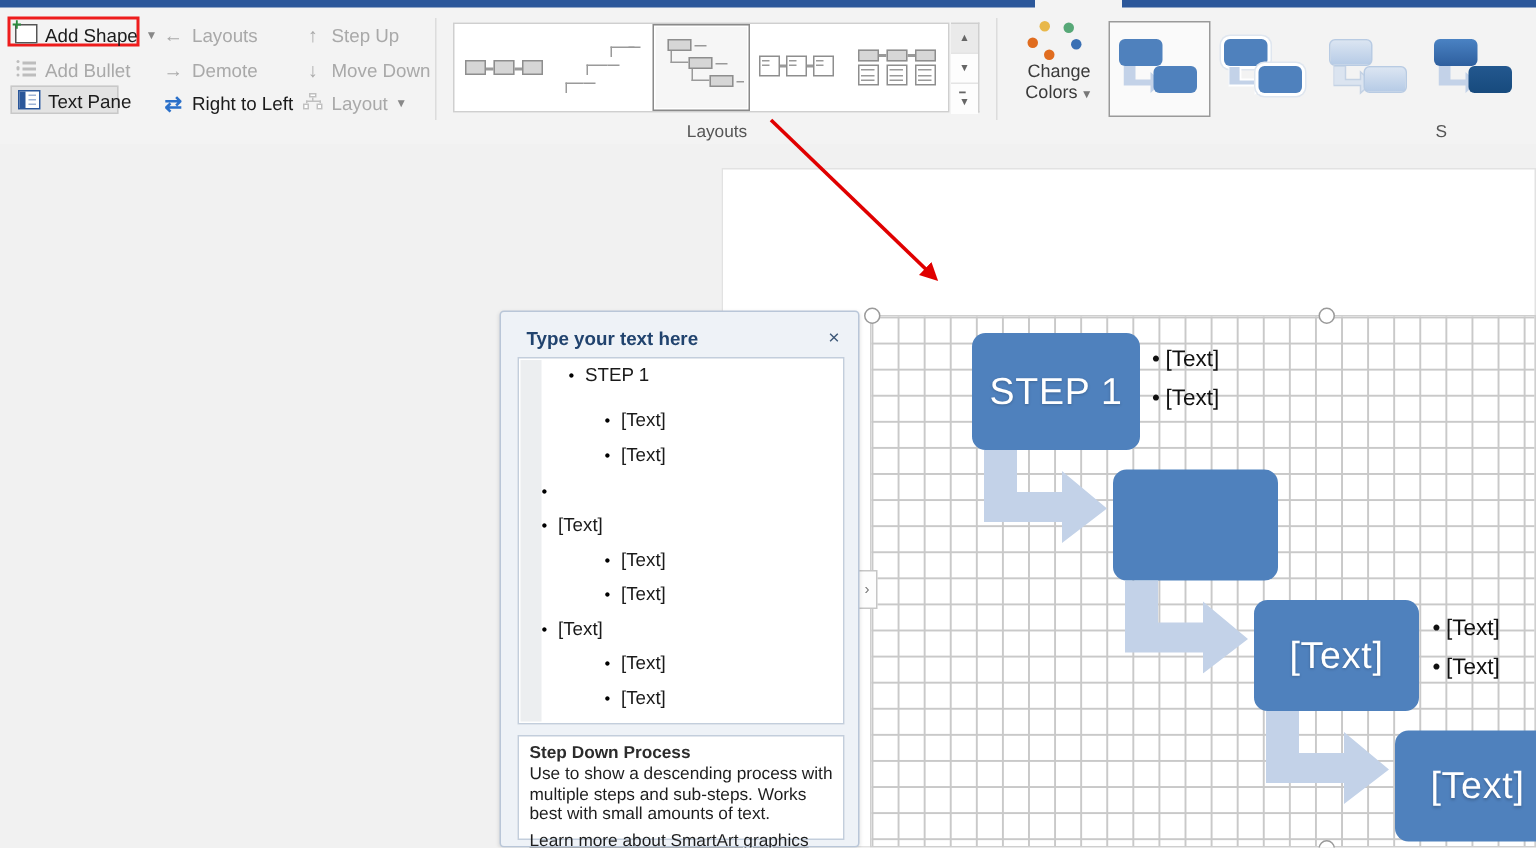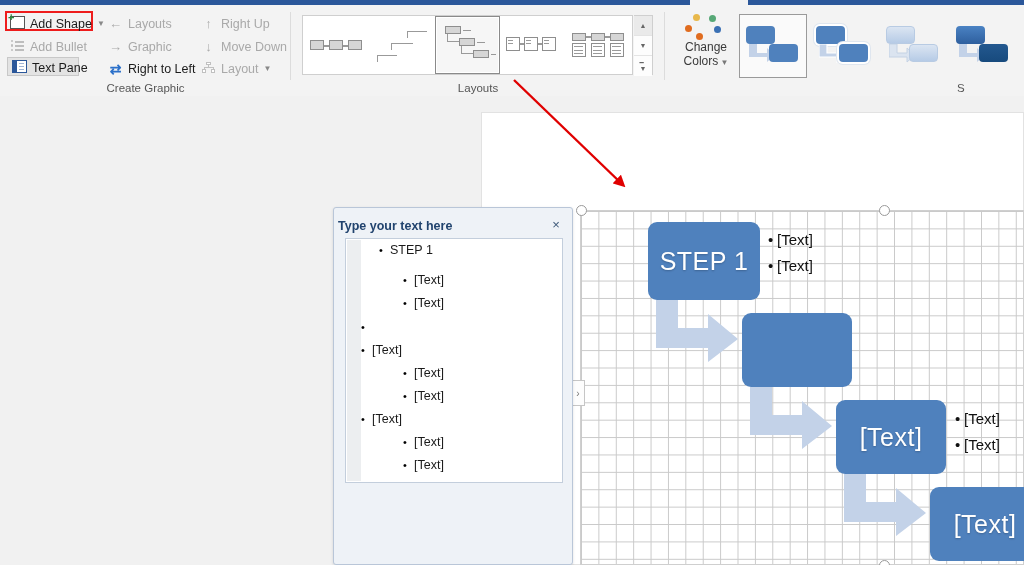--- a/index.html
+++ b/index.html
@@ -99,21 +99,21 @@
   .sa-node{position:absolute;background:#4f81bd;border-radius:9px;color:#fff;display:flex;align-items:center;justify-content:center;
            font-size:25px;letter-spacing:0.5px;text-shadow:0 1px 2px rgba(0,0,0,.22);}
   .sa-elbow{position:absolute;}
   .sa-bullets{position:absolute;font-size:15px;color:#111;line-height:26px;}
   .sa-bullets div{white-space:nowrap;}
   .sa-bullets .bdot{display:inline-block;width:9px;}
 
   
   #textpane{position:absolute;left:333px;top:207px;width:240px;height:358px;background:#eef2f7;
             border:1px solid #b9c6d8;border-radius:3px;box-sizing:border-box;box-shadow:0 1px 3px rgba(0,0,0,.12);}
-  #tp-title{position:absolute;left:4px;top:11px;font-size:12.5px;font-weight:bold;color:#21436e;}
+  #tp-title{position:absolute;left:17px;top:11px;font-size:12.5px;font-weight:bold;color:#21436e;}
   #tp-close{position:absolute;right:7px;top:7px;width:18px;height:18px;display:flex;align-items:center;justify-content:center;
             font-size:13px;color:#3d5878;}
   #tp-list{position:absolute;left:11px;top:30px;width:218px;height:448px;background:#fff;border:1px solid #c3cedc;box-sizing:border-box;overflow:hidden;}
   #tp-list{height:245px;}
   #tp-gutter{position:absolute;left:1px;top:1px;width:14px;bottom:1px;background:#eceef0;}
   .tp-row{position:absolute;left:0;font-size:12.5px;color:#1a1a1a;white-space:nowrap;line-height:14px;}
   .tp-row .bullet{display:inline-block;width:11px;color:#000;font-size:11px;}
   .tp-row.l1{padding-left:33px;}
   .tp-row.l2{padding-left:57px;}
 
@@ -158,50 +158,49 @@
       <span class="gl"><span class="tpicon"><span></span><i style="top:2px"></i><i style="top:5px"></i><i style="top:8px"></i></span></span>
       <span class="cap">Text Pane</span>
     </div>
 
     <div class="cmd dim" style="left:107px;top:8px;">
       <span class="gl">←</span>
       <span class="cap">Layouts</span>
     </div>
     <div class="cmd dim" style="left:107px;top:31px;">
       <span class="gl">→</span>
-      <span class="cap">Graphic</span>
+      <span class="cap">Demote</span>
     </div>
     <div class="cmd on" style="left:107px;top:53px;">
       <span class="gl" style="color:#2b70c9;font-size:14px;font-weight:bold">⇄</span>
       <span class="cap">Right to Left</span>
     </div>
 
     <div class="cmd dim" style="left:200px;top:8px;">
       <span class="gl">↑</span>
-      <span class="cap">Right Up</span>
+      <span class="cap">Step Up</span>
     </div>
     <div class="cmd dim" style="left:200px;top:31px;">
       <span class="gl">↓</span>
       <span class="cap">Move Down</span>
     </div>
     <div class="cmd dim" style="left:200px;top:53px;">
       <span class="gl"><span class="orgicon">
         <u style="left:4px;top:0;width:5px;height:3.4px;border:1px solid #c0c0c0;background:#fff;box-sizing:border-box"></u>
         <u style="left:6.2px;top:3.4px;width:1px;height:2.4px"></u>
         <u style="left:1.5px;top:5.4px;width:10px;height:1px"></u>
         <u style="left:1.5px;top:5.4px;width:1px;height:2px"></u>
         <u style="left:10.5px;top:5.4px;width:1px;height:2px"></u>
         <u style="left:0;top:7.4px;width:4px;height:3.4px;border:1px solid #c0c0c0;background:#fff;box-sizing:border-box"></u>
         <u style="left:9px;top:7.4px;width:4px;height:3.4px;border:1px solid #c0c0c0;background:#fff;box-sizing:border-box"></u>
       </span></span>
       <span class="cap">Layout</span>
       <span class="caret">▼</span>
     </div>
 
-    <div class="grplabel">Create Graphic</div>
     <div class="sep"></div>
   </div>
 
   <div id="grp-layouts">
     <div id="layout-gallery">
 
       <div class="lay-item">
         <div class="lay-thumb">
           <div class="lnode" style="left:1px;top:16px;width:14px;height:10px"></div>
           <div class="lnode" style="left:20px;top:16px;width:14px;height:10px"></div>
@@ -427,20 +426,25 @@
     <div class="tp-row l2" style="top:57px"><span class="bullet">•</span><span>[Text]</span></div>
     <div class="tp-row" style="top:81px;padding-left:15px"><span class="bullet">•</span><span></span></div>
     <div class="tp-row" style="top:104px;padding-left:15px"><span class="bullet">•</span><span>[Text]</span></div>
     <div class="tp-row l2" style="top:127px"><span class="bullet">•</span><span>[Text]</span></div>
     <div class="tp-row l2" style="top:150px"><span class="bullet">•</span><span>[Text]</span></div>
     <div class="tp-row" style="top:173px;padding-left:15px"><span class="bullet">•</span><span>[Text]</span></div>
     <div class="tp-row l2" style="top:196px"><span class="bullet">•</span><span>[Text]</span></div>
     <div class="tp-row l2" style="top:219px"><span class="bullet">•</span><span>[Text]</span></div>
   </div>
 
+  <div id="tp-desc">
+    <div id="tp-desc-title">Step Down Process</div>
+    <div id="tp-desc-body">Use to show a descending process with multiple steps and sub-steps. Works best with small amounts of text.</div>
+    <a id="tp-link" href="#">Learn more about SmartArt graphics</a>
+  </div>
 </div>
 
 <svg id="red-arrow">
   <defs>
     <marker id="rhead" markerWidth="5" markerHeight="5" refX="3.6" refY="2.5" orient="auto">
       <path d="M0 0 L5 2.5 L0 5 z" fill="#e00000"></path>
     </marker>
   </defs>
   <line x1="19" y1="20" x2="128" y2="125" stroke="#e00000" stroke-width="2.4" marker-end="url(#rhead)"></line>
 </svg>

